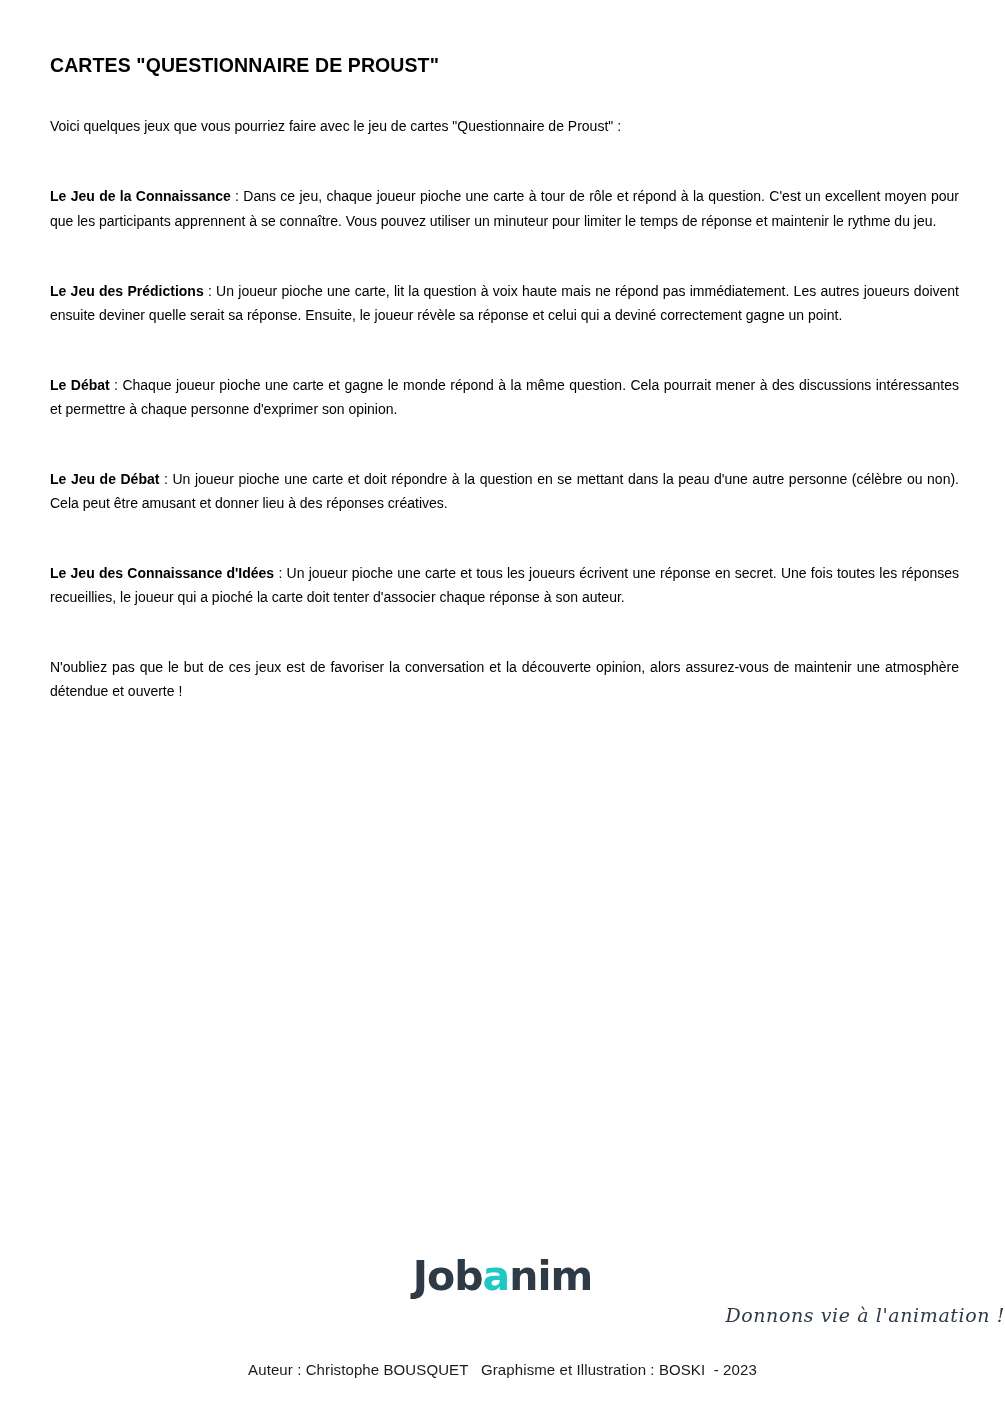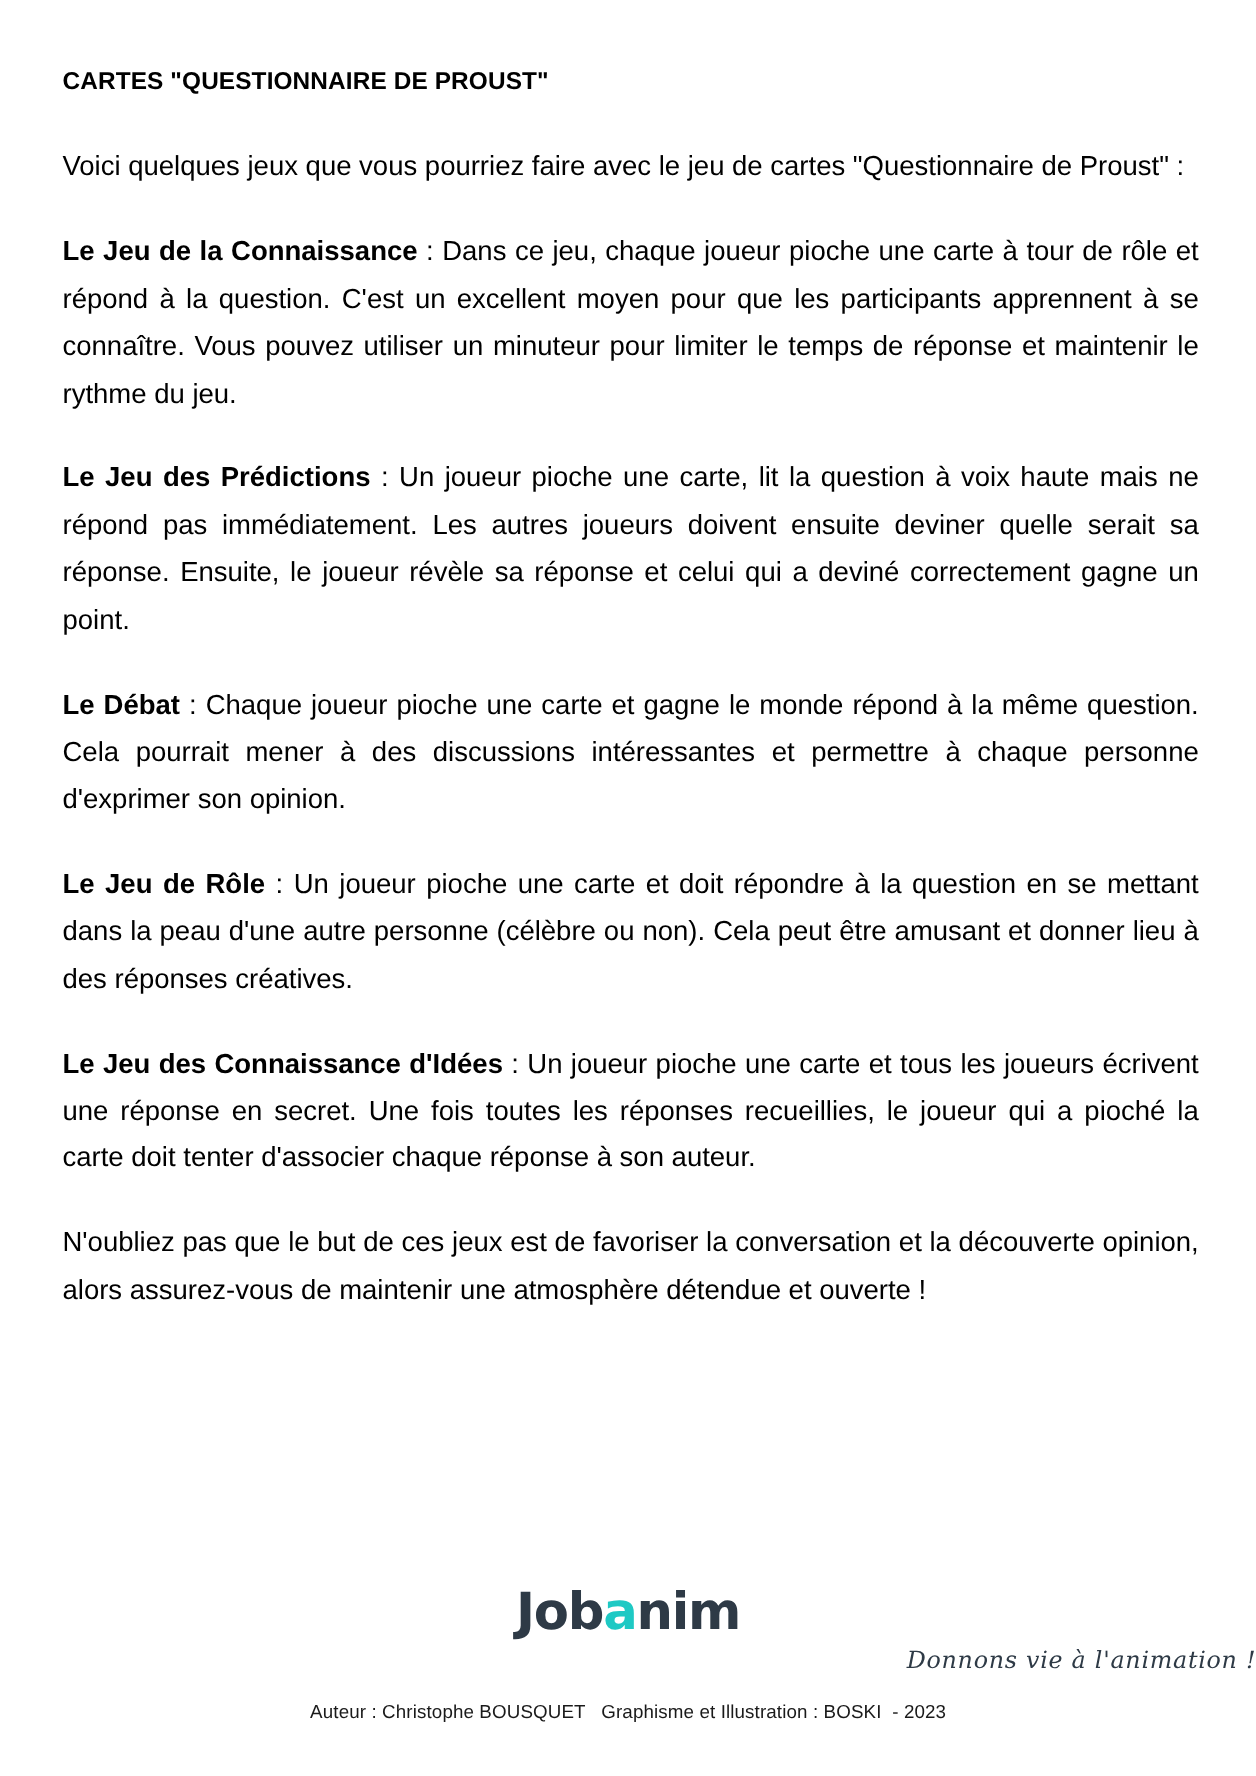--- a/index.html
+++ b/index.html
@@ -23,41 +23,41 @@
     position: relative;
   }
   .doc-title {
     font-size: 19.5px;
     font-weight: bold;
     letter-spacing: 0.1px;
     margin: 5px 0 0 0;
     line-height: 1.3;
   }
   .para {
-    font-size: 22px;
+    font-size: 14px;
     line-height: 1.72;
     text-align: justify;
     margin: 0;
     padding: 0;
     hyphens: none;
   }
   .para-block {
-    margin-top: 30px;
+    margin-top: 46px;
   }
   .para-block.first {
     margin-top: 36px;
   }
   .lead {
     font-weight: bold;
   }
   .logo-wrap {
     position: absolute;
     left: 0;
     right: 0;
-    bottom: 82px;
+    bottom: 95px;
     text-align: center;
     user-select: none;
   }
   .logo-text {
     font-family: "DejaVu Sans", sans-serif;
     font-size: 41px;
     font-weight: bold;
     letter-spacing: -1px;
     color: #2e3a46;
     line-height: 1;
@@ -96,21 +96,21 @@
   <h1 class="doc-title">CARTES "QUESTIONNAIRE DE PROUST"</h1>
 
   <p class="para para-block first">Voici quelques jeux que vous pourriez faire avec le jeu de cartes "Questionnaire de Proust" :</p>
 
   <p class="para para-block"><span class="lead">Le Jeu de la Connaissance</span><span> : Dans ce jeu, chaque joueur pioche une carte à tour de rôle et répond à la question. C'est un excellent moyen pour que les participants apprennent à se connaître. Vous pouvez utiliser un minuteur pour limiter le temps de réponse et maintenir le rythme du jeu.</span></p>
 
   <p class="para para-block"><span class="lead">Le Jeu des Prédictions</span><span> : Un joueur pioche une carte, lit la question à voix haute mais ne répond pas immédiatement. Les autres joueurs doivent ensuite deviner quelle serait sa réponse. Ensuite, le joueur révèle sa réponse et celui qui a deviné correctement gagne un point.</span></p>
 
   <p class="para para-block"><span class="lead">Le Débat</span><span> : Chaque joueur pioche une carte et gagne le monde répond à la même question. Cela pourrait mener à des discussions intéressantes et permettre à chaque personne d'exprimer son opinion.</span></p>
 
-  <p class="para para-block"><span class="lead">Le Jeu de Rôle</span><span> : Un joueur pioche une carte et doit répondre à la question en se mettant dans la peau d'une autre personne (célèbre ou non). Cela peut être amusant et donner lieu à des réponses créatives.</span></p>
+  <p class="para para-block"><span class="lead">Le Jeu de Débat</span><span> : Un joueur pioche une carte et doit répondre à la question en se mettant dans la peau d'une autre personne (célèbre ou non). Cela peut être amusant et donner lieu à des réponses créatives.</span></p>
 
   <p class="para para-block"><span class="lead">Le Jeu des Connaissance d'Idées</span><span> : Un joueur pioche une carte et tous les joueurs écrivent une réponse en secret. Une fois toutes les réponses recueillies, le joueur qui a pioché la carte doit tenter d'associer chaque réponse à son auteur.</span></p>
 
   <p class="para para-block">N'oubliez pas que le but de ces jeux est de favoriser la conversation et la découverte opinion, alors assurez-vous de maintenir une atmosphère détendue et ouverte !</p>
 
   <div class="logo-wrap">
     <div class="logo-text"><span>Job</span><span class="accent">a</span><span>nim</span></div>
     <div class="logo-tag">Donnons vie à l'animation !</div>
   </div>
 

